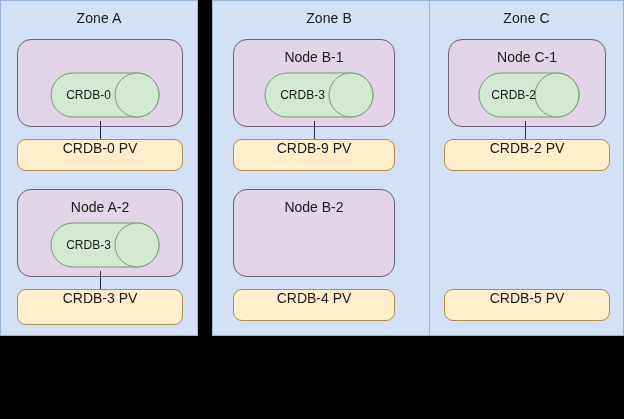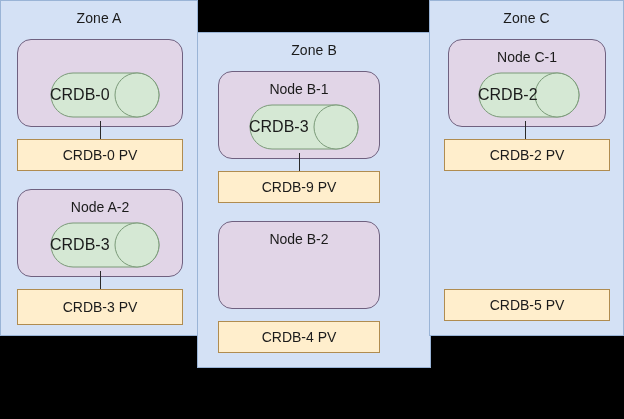--- a/index.html
+++ b/index.html
@@ -79,34 +79,35 @@
     width: 100%;
     height: 100%;
     overflow: visible;
   }
   .cyl-label {
     position: absolute;
     left: 0;
     top: 50%;
     transform: translateY(-50%);
     width: 70%;
-    font-size: 16px;
+    text-align: center;
+    font-size: 12px;
     color: #1b1b1b;
     pointer-events: none;
   }
 
   
   .pv {
     position: absolute;
     background: #ffeecc;
     border: 1px solid #b08c50;
-    border-radius: 0;
+    border-radius: 9px;
     box-sizing: border-box;
     display: flex;
-    align-items: center;
+    align-items: flex-start;
     justify-content: center;
   }
   .pv-label {
     font-size: 14px;
     color: #1b1b1b;
   }
 
   
   .connector {
     position: absolute;
@@ -149,21 +150,21 @@
         </div>
         <div class="cyl-label">CRDB-3</div>
       </div>
     </div>
     <div class="connector" style="left:99px; top:270px; height:20px;"></div>
     <div class="pv" style="left:16px; top:288px; width:166px; height:36px;">
       <span class="pv-label">CRDB-3 PV</span>
     </div>
   </div>
 
-  <div class="zone" style="left:197px; width:234px;margin-top:32px;">
+  <div class="zone" style="left:212px; width:234px;">
     <div class="zone-title">Zone B</div>
 
     <div class="node" style="left:20px; top:38px; width:162px; height:88px;padding-left:33px;">
       <div class="node-title">Node B-1</div>
       <div class="cylinder" style="left:30px; top:32px; width:110px;">
         <div class="cyl-body">
           <svg viewBox="0 0 110 46" preserveAspectRatio="none">
             <path d="M 23,1 L 87,1 A 22,22 0 0 1 87,45 L 23,45 A 22,22 0 0 1 23,1 Z" fill="#d5e8d4" stroke="#7a9a78" stroke-width="1"></path>
             <ellipse cx="87" cy="23" rx="22" ry="22" fill="#d5e8d4" stroke="#7a9a78" stroke-width="1"></ellipse>
           </svg>

